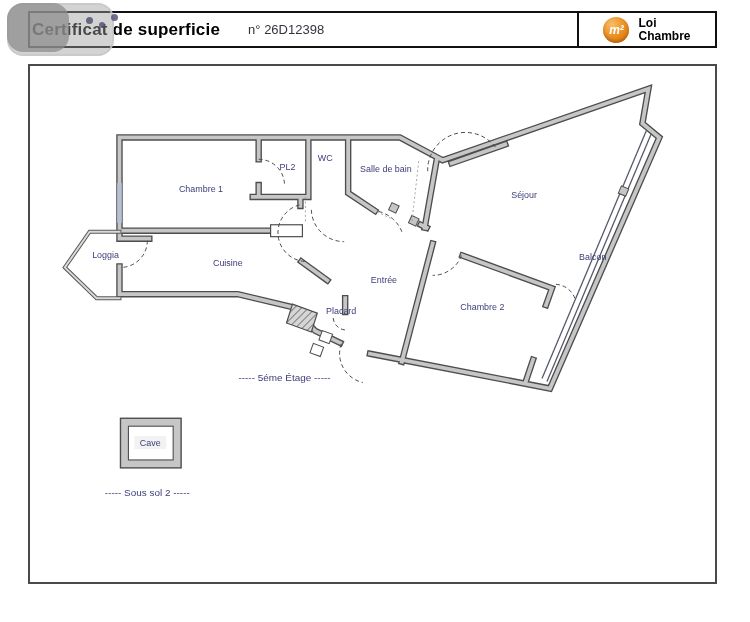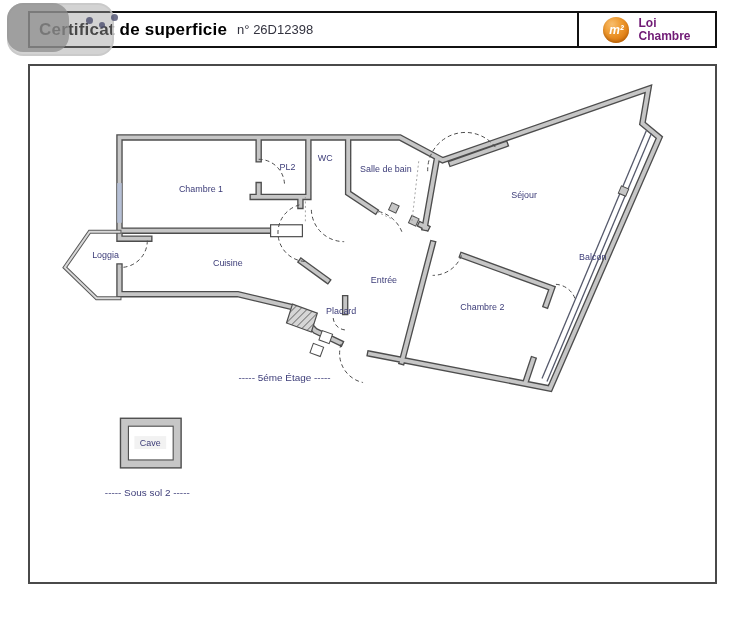--- a/index.html
+++ b/index.html
@@ -6,36 +6,36 @@
   .page{
     position:relative;width:750px;height:622px;background:#fff;overflow:hidden;
     font-family:"Liberation Sans",sans-serif;
   }
   
   .header-box{
     position:absolute;left:28px;top:11px;width:685px;height:33px;
     border:2px solid #111;background:#fff;display:flex;align-items:stretch;
   }
   .header-title-area{
-    flex:1;display:flex;align-items:center;padding-left:9px;min-width:0;
+    flex:1;display:flex;align-items:center;padding-left:2px;min-width:0;
   }
   .doc-title{font-size:17px;font-weight:bold;color:#000;letter-spacing:.2px;white-space:nowrap;}
-  .doc-number{font-size:13px;color:#33333f;margin-left:10px;white-space:nowrap;}
+  .doc-number{font-size:13px;color:#33333f;margin-left:28px;white-space:nowrap;}
   .logo-box{
     width:136px;border-left:2px solid #111;display:flex;align-items:center;
     justify-content:center;gap:9px;background:#fff;
   }
   .logo-circle{
     width:26px;height:26px;border-radius:50%;
     background:radial-gradient(circle at 35% 28%, #f7bd6d 0%, #ef9c33 35%, #de7a10 75%, #c96b0a 100%);
     color:#fff;font-size:12px;font-weight:bold;font-style:italic;
     display:flex;align-items:center;justify-content:center;
     box-shadow:inset 0 -2px 3px rgba(120,60,0,.4);
   }
-  .logo-text{color:#701a75;font-weight:bold;font-size:12px;line-height:13px;text-align:left;}
+  .logo-text{color:#000000;font-weight:bold;font-size:12px;line-height:13px;text-align:left;}
   
   .watermark{position:absolute;left:0;top:0;width:140px;height:60px;pointer-events:none;}
   .wm-outer{
     position:absolute;left:7px;top:3px;width:103px;height:49px;border-radius:16px;
     background:rgba(158,158,158,.45);border:2px solid rgba(200,200,200,.8);
   }
   .wm-core{
     position:absolute;left:7px;top:3px;width:62px;height:49px;border-radius:16px;
     background:rgba(138,138,138,.72);
   }

